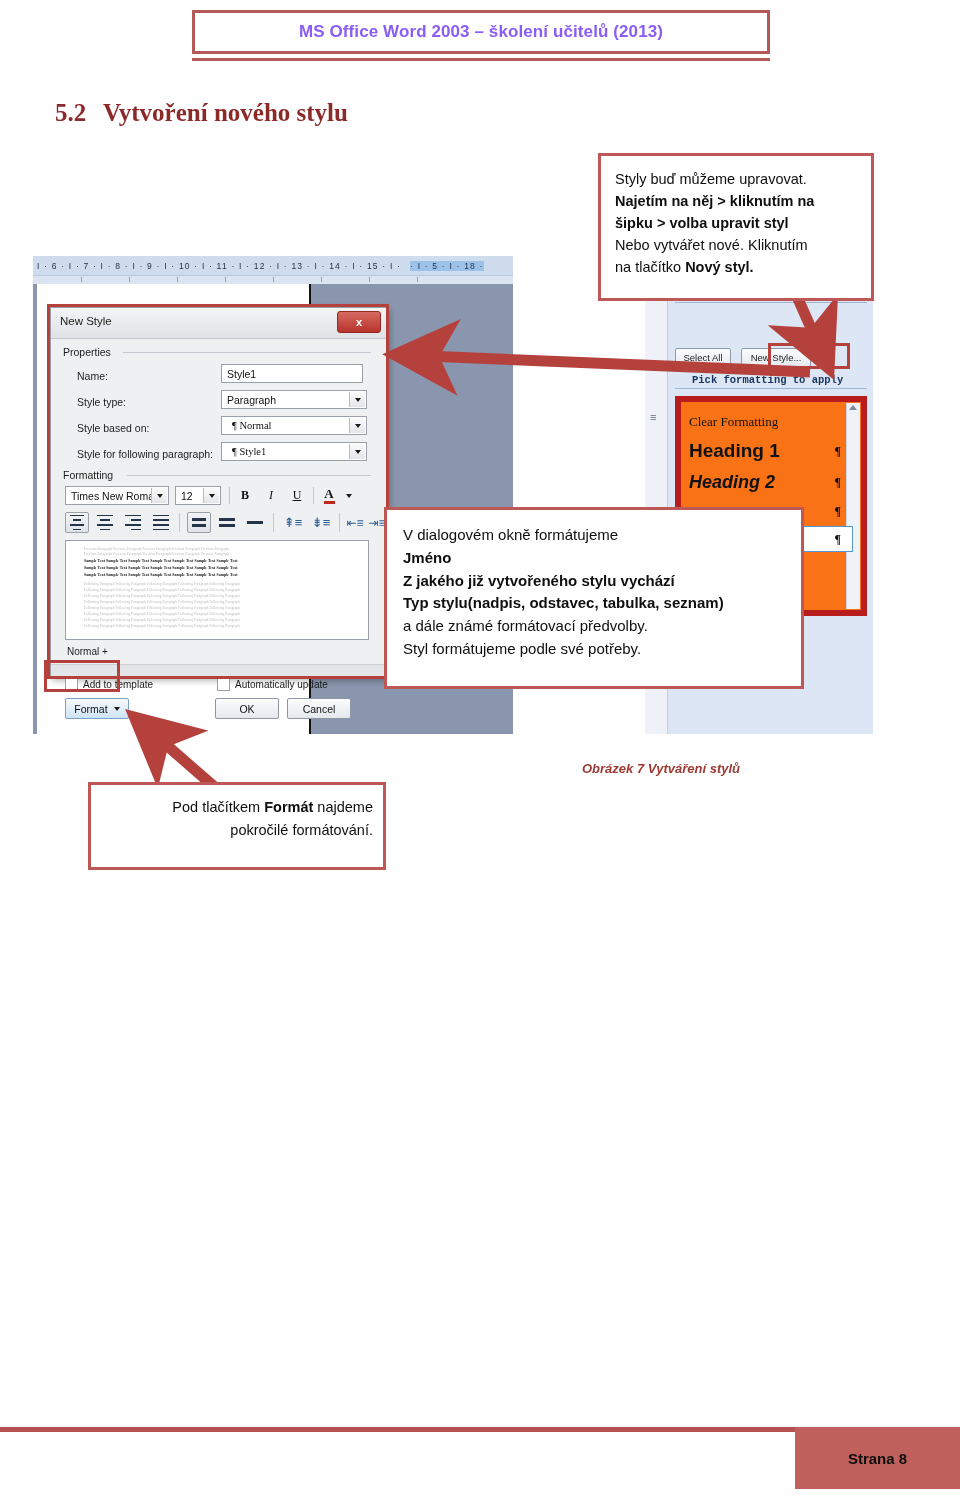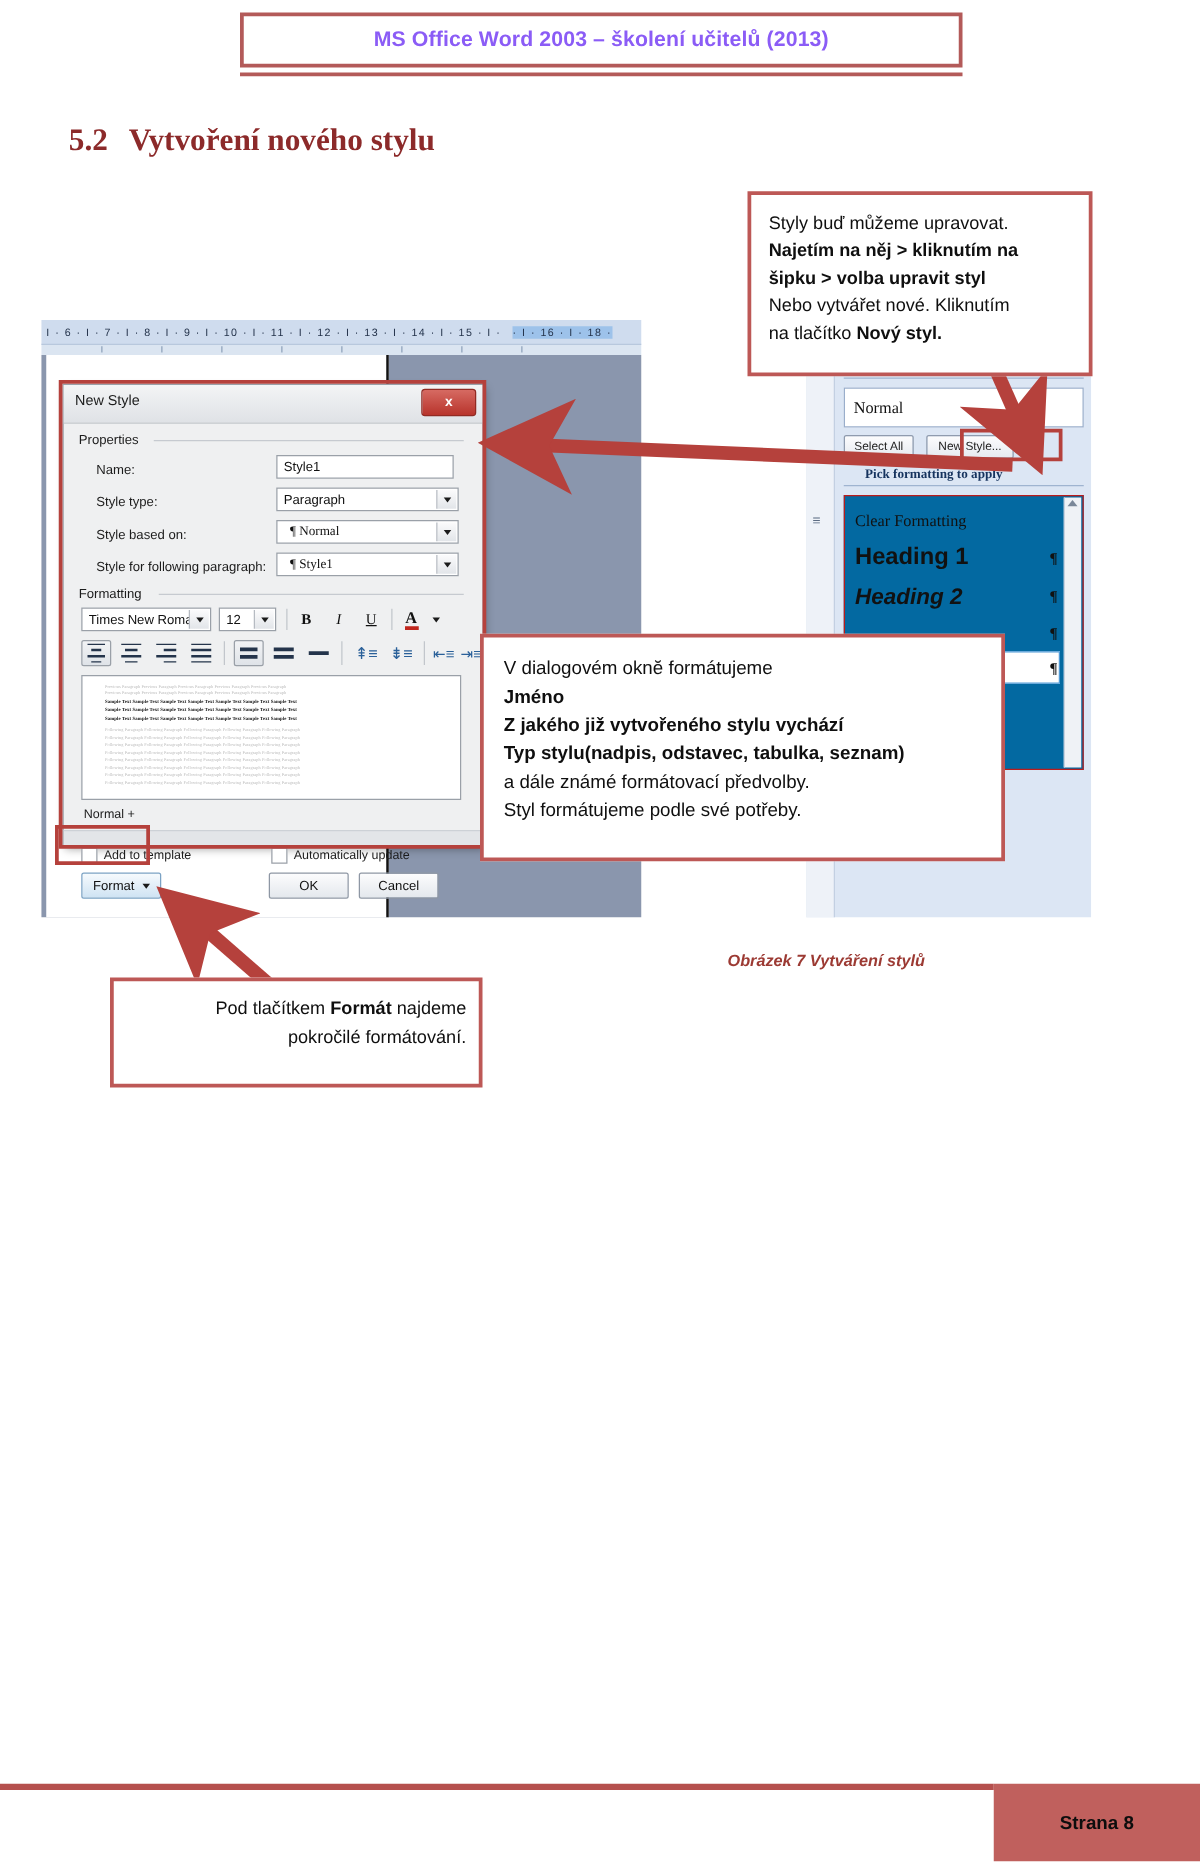--- a/index.html
+++ b/index.html
@@ -52,37 +52,37 @@
   .ruler-tickrow i{position:absolute;top:1px;width:1px;height:5px;background:#8fa2bb;}
   
   .docgrey{position:absolute;left:0;top:28px;width:480px;height:450px;background:#8a96ad;}
   .docpage{position:absolute;left:4px;top:28px;width:272px;height:450px;background:#ffffff;border-right:2px solid #121212;}
 
   
   .taskpane{position:absolute;left:612px;top:28px;width:228px;height:450px;background:#dce6f4;}
   .tp-scrollcol{position:absolute;left:0;top:0;width:22px;height:450px;background:#eef2f8;border-right:1px solid #c3d0e2;}
   .tp-grip{position:absolute;left:5px;top:128px;font-size:11px;color:#5b6b82;line-height:1;}
   .tp-label{
-    position:absolute;font-family:Liberation Serif, serif;
+    position:absolute;font-family:Liberation Mono, monospace;
     font-size:10.5px;font-weight:bold;color:#16335e;white-space:nowrap;padding-left:17px;
   }
   .tp-hr{position:absolute;height:1px;background:#9fb4d0;}
   .tp-field{
     position:absolute;background:#ffffff;border:1px solid #9aaecb;
     font-family:"Liberation Serif",serif;font-size:13px;color:#111;
     display:flex;align-items:center;padding-left:7px;box-sizing:border-box;
   }
   .tp-btn{
     position:absolute;background:linear-gradient(#fcfcfd,#e6eaf0);
     border:1px solid #8f9bae;border-radius:2px;
     font-family:"Liberation Sans",sans-serif;font-size:9.5px;color:#1d1d1d;
     display:flex;align-items:center;justify-content:center;box-sizing:border-box;
   }
   .tp-list{
-    position:absolute;background:#0369a1;border:1px solid #b91c1c;box-sizing:border-box;
+    position:absolute;background:#f97316;border:6px solid #b91c1c;box-sizing:border-box;
   }
   .tp-list .row{
     position:absolute;left:8px;right:20px;display:flex;align-items:center;
     justify-content:space-between;font-family:"Liberation Serif",serif;color:#111;
   }
   .tp-list .pil{font-family:"Liberation Serif",serif;font-size:12px;font-weight:bold;color:#111;}
   .tp-vscroll{position:absolute;right:1px;top:1px;bottom:1px;width:13px;background:#eff2f6;border-left:1px solid #c8d2e0;}
   .tp-vscroll .up{position:absolute;top:2px;left:2px;width:0;height:0;border-left:4px solid transparent;border-right:4px solid transparent;border-bottom:5px solid #7b8899;}
   .tp-sel-row{position:absolute;border:1px solid #4f9ad6;background:#ffffff;box-sizing:border-box;}
 
@@ -206,21 +206,21 @@
 
 <div class="sec-head">
   <span class="num">5.2</span><span>Vytvoření nového stylu</span>
 </div>
 
 <div class="shot">
 
   <div class="ruler">
     <span>I  ·  6  ·  I  ·  7  ·  I  ·  8  ·  I  ·  9  ·  I  · 10 ·  I  · 11 ·  I  · 12 ·  I  · 13 ·  I  · 14 ·  I  · 15 ·  I  ·</span>
     <span style="display:inline-block;width:9px;"></span>
-    <span class="sel">·  I  · 16 ·  I  · 18 ·</span>
+    <span class="sel">·  I  · 5 ·  I  · 18 ·</span>
   </div>
   <div class="ruler-tickrow">
     <i style="left:48px"></i>
       <i style="left:96px"></i>
       <i style="left:144px"></i>
       <i style="left:192px"></i>
     <i style="left:240px"></i>
       <i style="left:288px"></i>
       <i style="left:336px"></i>
       <i style="left:384px"></i>
@@ -230,21 +230,20 @@
   <div class="docpage"></div>
 
   <div class="taskpane">
     <div class="tp-scrollcol">
       <div class="tp-grip">≡</div>
     </div>
 
     <div class="tp-label" style="left:30px;top:4px;">Formatting of selected text</div>
     <div class="tp-hr" style="left:30px;top:18px;width:192px;"></div>
 
-    <div class="tp-field" style="left:30px;top:26px;width:192px;height:32px;">Normal</div>
 
     <div class="tp-btn" style="left:30px;top:64px;width:56px;height:19px;">Select All</div>
     <div class="tp-btn" style="left:96px;top:64px;width:70px;height:19px;">New Style...</div>
 
     <div class="tp-label" style="left:30px;top:90px;">Pick formatting to apply</div>
     <div class="tp-hr" style="left:30px;top:104px;width:192px;"></div>
 
     <div class="tp-list" style="left:30px;top:112px;width:192px;height:220px;">
       <div class="tp-vscroll">
         <div class="up"></div>

